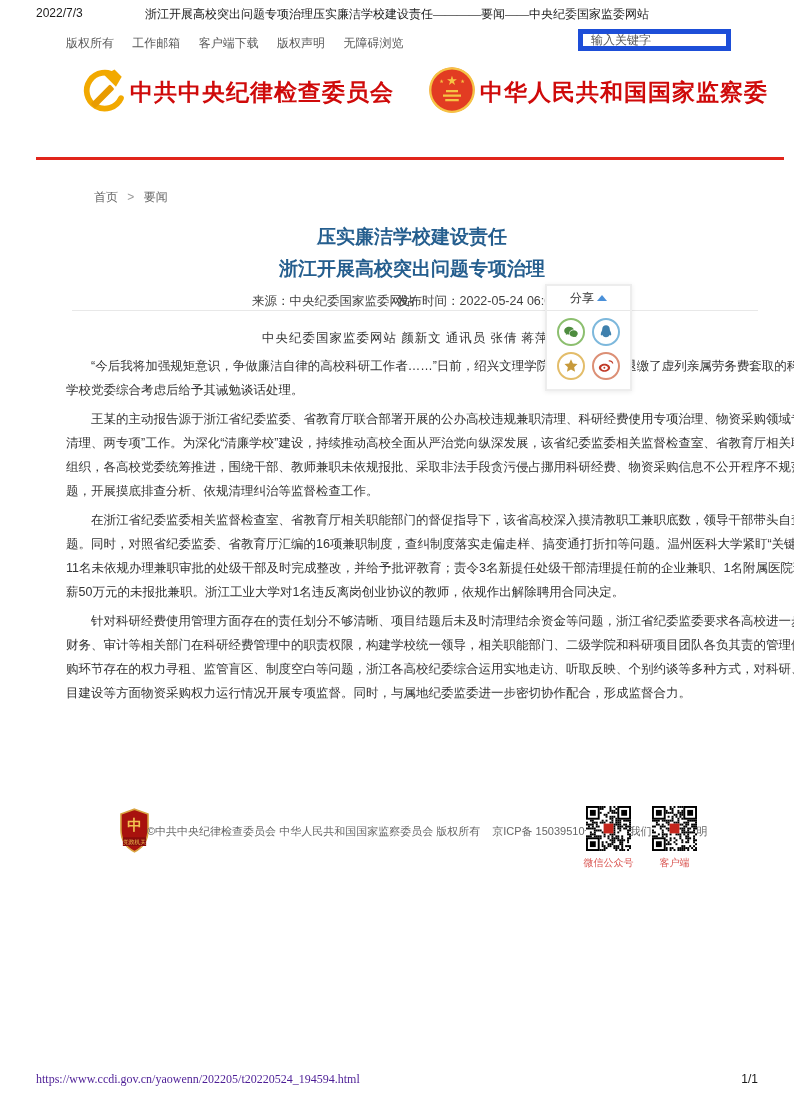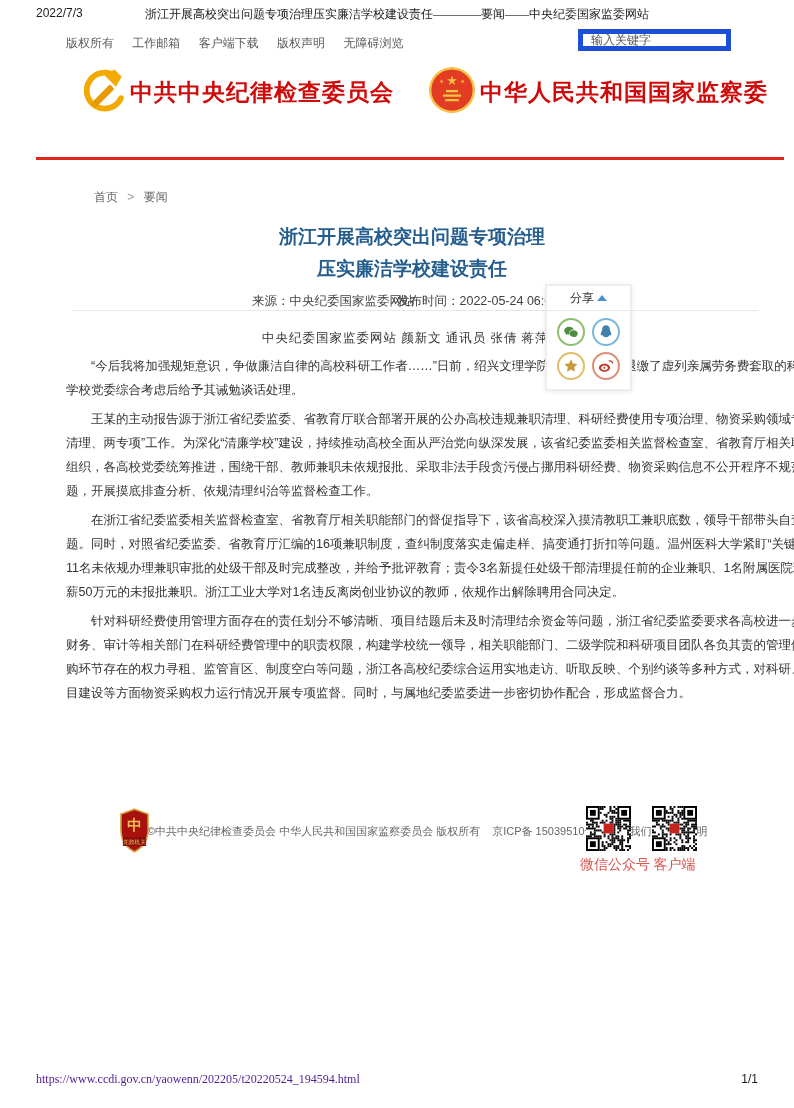--- a/index.html
+++ b/index.html
@@ -64,21 +64,21 @@
   .sc-qzone  { border:2px solid #e3bd6a; }
   .sc-weibo  { border:2px solid #dc8f75; }
 
   
   .f-badge { position:absolute; left:119px; top:808px; }
   .f-text { position:absolute; left:147px; top:824px; font-size:11px; color:#666; white-space:nowrap; }
   .f-text .gap { margin-left:12px; }
   .f-link { cursor:pointer; }
   .qr { position:absolute; width:45px; height:45px; top:806px; }
   .qr-1 { left:586px; } .qr-2 { left:652px; }
-  .qr-label { position:absolute; top:856px; width:57px; text-align:center; font-size:14px; color:#d9534f; white-space:nowrap; }
+  .qr-label { position:absolute; top:856px; width:57px; text-align:center; font-size:10px; color:#d9534f; white-space:nowrap; }
   .qr-label-1 { left:580px; } .qr-label-2 { left:646px; }
 </style>
 </head>
 <body>
 
 <div class="page">
 
   <div class="ph-date">2022/7/3</div>
   <div class="ph-title">浙江开展高校突出问题专项治理压实廉洁学校建设责任————要闻——中央纪委国家监委网站</div>
 
@@ -114,22 +114,22 @@
   <div class="org org-right">中华人民共和国国家监察委</div>
   <div class="red-line"></div>
 
   <div class="breadcrumb">
     <span class="crumb">首页</span>
     <span class="sep">&gt;</span>
     <span class="crumb">要闻</span>
   </div>
 
   <div class="title">
+    <div>压实廉洁学校建设责任</div>
     <div>浙江开展高校突出问题专项治理</div>
-    <div>压实廉洁学校建设责任</div>
   </div>
 
   <div class="meta">
     <span class="m-src"><span>来源：</span><span>中央纪委国家监委网站</span></span>
     <span class="m-time"><span>发布时间：</span><span>2022-05-24 06:00</span></span>
   </div>
   <div class="meta-divider"></div>
 
   <div class="byline">中央纪委国家监委网站 颜新文 通讯员 张倩 蒋萍萍</div>
 

